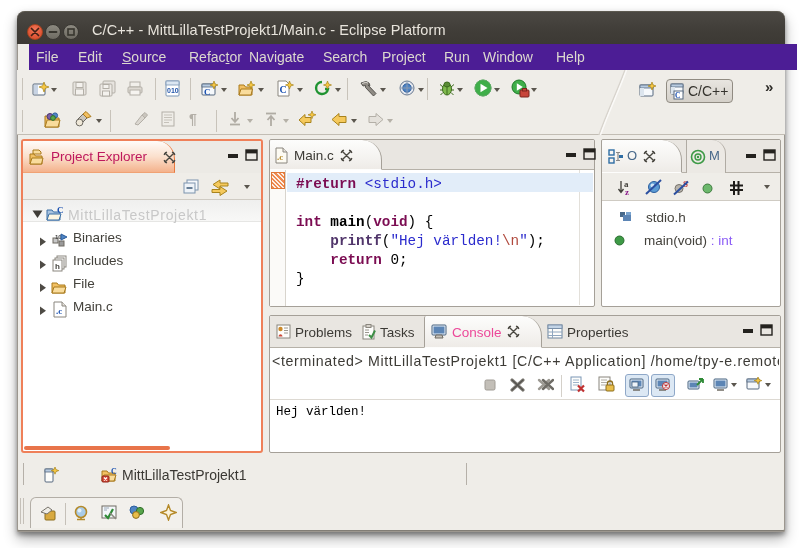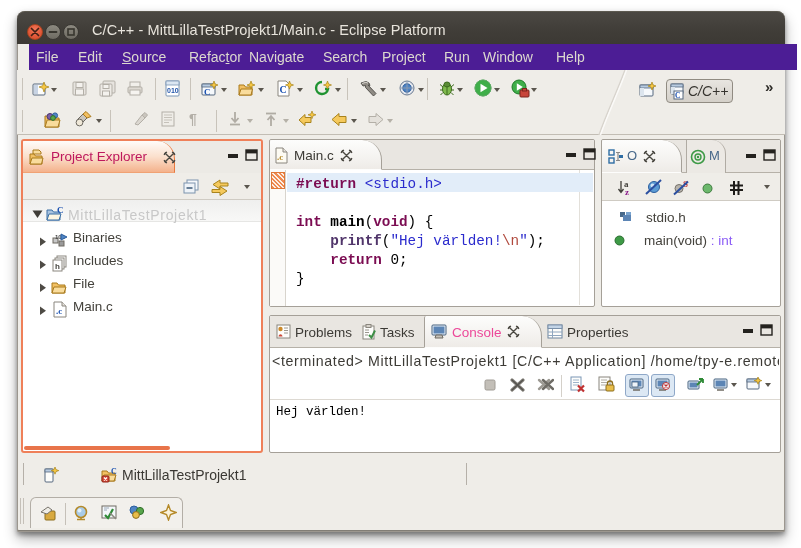--- a/index.html
+++ b/index.html
@@ -24,21 +24,21 @@
 .menu-item { position:absolute; top:5px; color:#dcd8cf; font-size:14px; }
 
 #toolbar { position:absolute; left:0; top:59px; width:768px; height:65px;
   background:#efede8; border-bottom:1px solid #c2bdb4; }
 .tsep { position:absolute; width:1px; height:22px; background:#c8c3ba; }
 .dd { position:absolute; width:0; height:0; border-left:3.5px solid transparent; border-right:3.5px solid transparent; border-top:4px solid #5a564e; }
 .dd.dis { border-top-color:#b5b1a8; }
 
 #persp-btn { position:absolute; left:649px; top:9px; width:67px; height:24px;
   background:linear-gradient(180deg,#e8e5e0,#d4d0c9); border:1px solid #908b82; border-radius:4px; }
-#persp-btn span { position:absolute; left:21px; top:3px; font-size:14px; color:#35332e;font-style:italic; }
+#persp-btn span { position:absolute; left:21px; top:3px; font-size:14px; color:#35332e; }
 
 .panel { position:absolute; background:#ffffff; border:1px solid #a5a098; border-radius:2px; }
 
 .trow { position:absolute; font-size:13.5px; color:#44423c; white-space:nowrap; }
 
 .code { font-family:"Liberation Mono", monospace; font-size:14.3px; font-weight:normal; white-space:pre; }
 .sq { text-decoration-style:wavy; text-decoration-color:#e05030; text-decoration-thickness:1px; text-underline-offset:3px; }
 </style>
 </head>
 <body>

